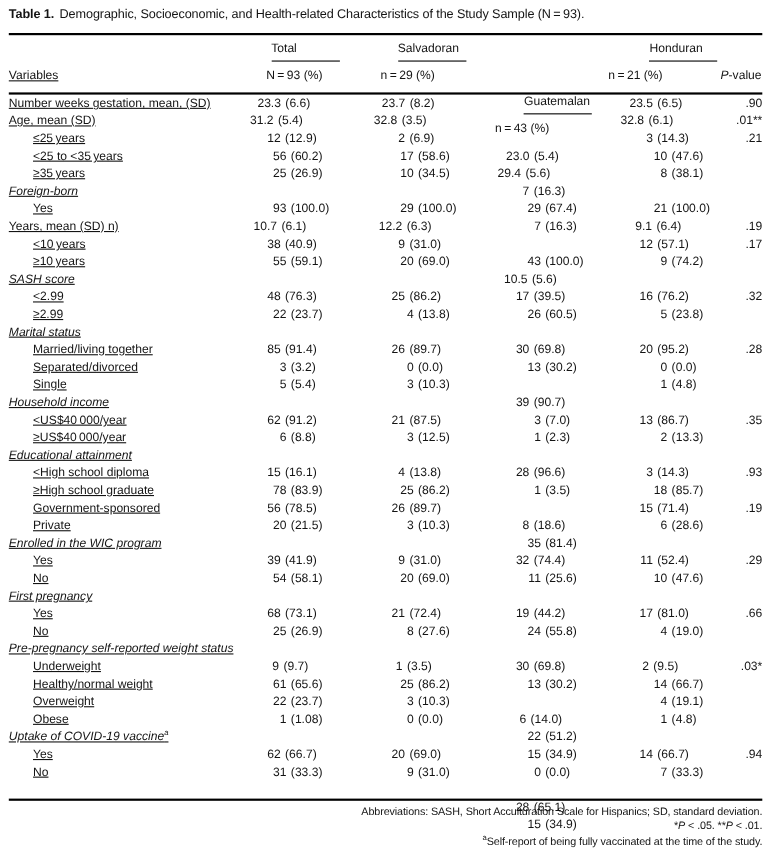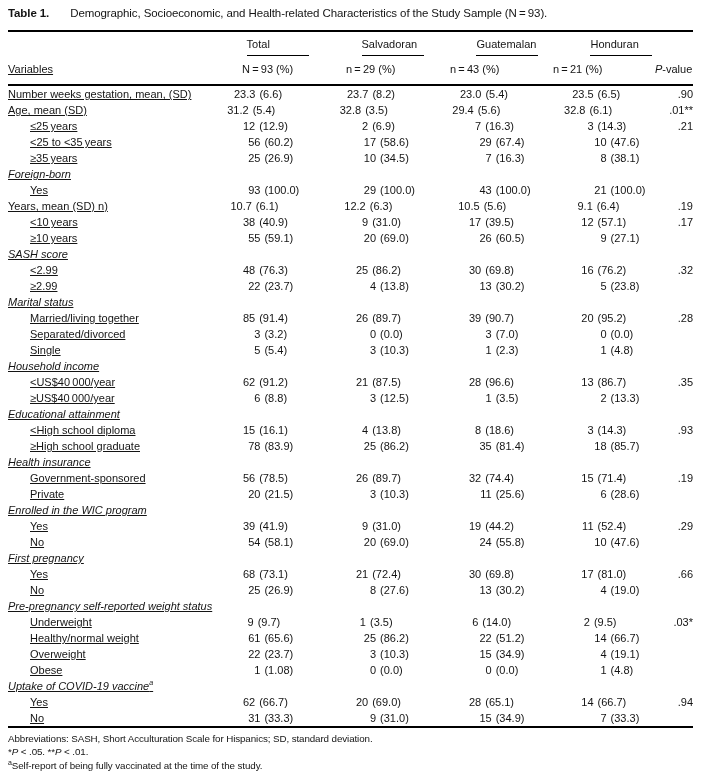--- a/index.html
+++ b/index.html
@@ -16,21 +16,21 @@
   .it { font-style: italic; }
   .bold { font-weight: bold; }
 
   .title {
     position: absolute;
     left: 8px; right: 8px; top: 7px;
     font-size: 11.5px;
     letter-spacing: -0.1px;
     white-space: nowrap;
   }
-  .title .bold { margin-right: 21px; }
+  .title .bold { margin-right: 5px; }
 
   .rule {
     position: absolute;
     left: 8px; right: 8px;
     background: #000;
   }
   .rule-top    { top: 30px;  height: 2px; }
   .rule-head   { top: 84px;  height: 2px; }
   .rule-bottom { top: 726px; height: 2px; }
 
@@ -40,21 +40,21 @@
     display: flex;
     gap: 16px;
   }
   .hdr-subs {
     position: absolute;
     left: 8px; right: 8px; top: 62px;
     display: flex;
   }
   .c-var  { width: 234px; text-decoration: underline; }
   .c-d    { width: 104px; }
-  .c-d3   { width: 103px; }
+  .c-d3   { width: 103px; margin-top: 48px; }
   .c-d4   { width: 91px;  }
   .c-p    { flex: 1; }
 
   .grp-cell { line-height: 13px; }
   .grp-underline {
     width: 62px; height: 1px; background: #000; margin-top: 4px;
   }
   .hdr-subs .cell { line-height: 14px; }
   .hdr-subs .c-p  { padding-left: 0; }
 
@@ -72,20 +72,21 @@
   .cell.c-p { padding-left: 11px; box-sizing: border-box; }
 
   sup { font-size: 7px; vertical-align: super; line-height: 0; }
 
   .footnotes {
     position: absolute;
     left: 8px; right: 8px; top: 732px;
     font-size: 9.8px;
     line-height: 13.3px;
     letter-spacing: -0.1px;
+    text-align: right;
   }
 </style>
 </head>
 <body>
 
 <div class="page">
 
   <div class="title">
     <span class="bold">Table 1.</span><span>Demographic, Socioeconomic, and Health-related Characteristics of the Study Sample (N = 93).</span>
   </div>
@@ -314,21 +315,21 @@
         <div class="cell c-d">
           <span class="num">20</span>
           <span class="par">(69.0)</span>
         </div>
         <div class="cell c-d3">
           <span class="num">26</span>
           <span class="par">(60.5)</span>
         </div>
         <div class="cell c-d4">
           <span class="num">9</span>
-          <span class="par">(27.1)</span>
+          <span class="par">(74.2)</span>
         </div>
         <div class="cell c-p"></div>
       </div>
       <div class="row">
         <div class="cell c-var it">SASH score</div>
         <div class="cell c-d">
           <span class="num"></span>
           <span class="par"></span>
         </div>
         <div class="cell c-d">
@@ -575,40 +576,20 @@
           <span class="num">25</span>
           <span class="par">(86.2)</span>
         </div>
         <div class="cell c-d3">
           <span class="num">35</span>
           <span class="par">(81.4)</span>
         </div>
         <div class="cell c-d4">
           <span class="num">18</span>
           <span class="par">(85.7)</span>
-        </div>
-        <div class="cell c-p"></div>
-      </div>
-      <div class="row">
-        <div class="cell c-var it">Health insurance</div>
-        <div class="cell c-d">
-          <span class="num"></span>
-          <span class="par"></span>
-        </div>
-        <div class="cell c-d">
-          <span class="num"></span>
-          <span class="par"></span>
-        </div>
-        <div class="cell c-d3">
-          <span class="num"></span>
-          <span class="par"></span>
-        </div>
-        <div class="cell c-d4">
-          <span class="num"></span>
-          <span class="par"></span>
         </div>
         <div class="cell c-p"></div>
       </div>
       <div class="row">
         <div class="cell c-var ind">Government-sponsored</div>
         <div class="cell c-d">
           <span class="num">56</span>
           <span class="par">(78.5)</span>
         </div>
         <div class="cell c-d">

